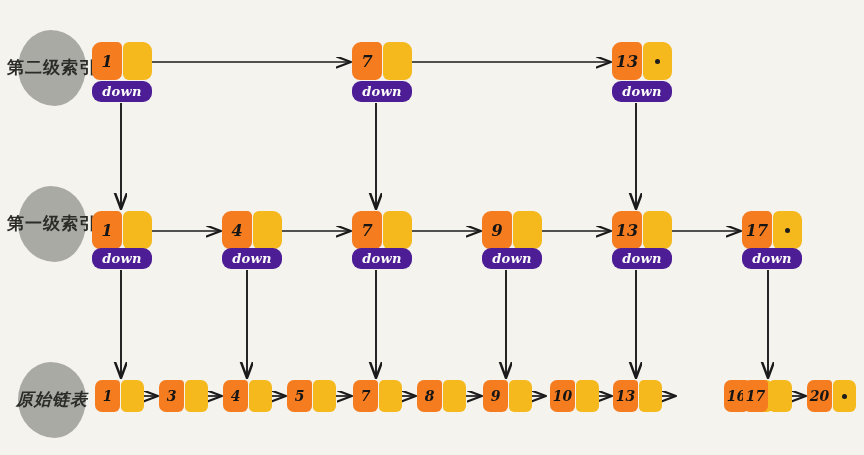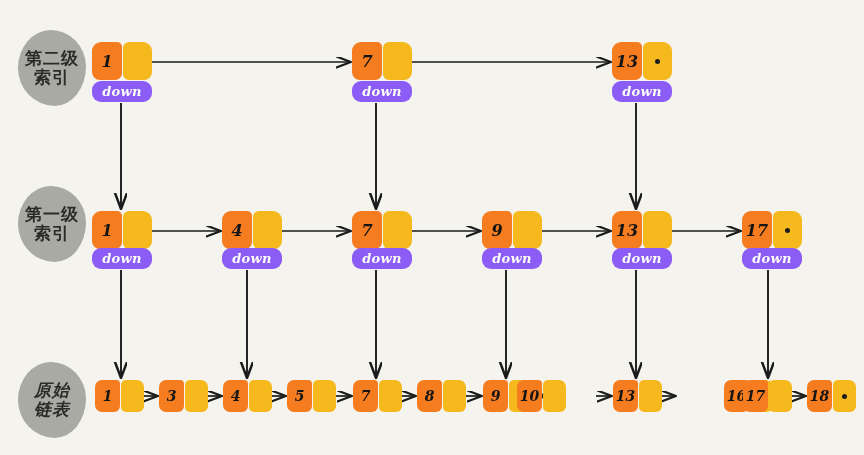--- a/index.html
+++ b/index.html
@@ -21,21 +21,21 @@
     height: 455px;
   }
 
   
   .level-label {
     position: absolute;
     background: #aaaaa5;
     color: #2b2b28;
     border-radius: 48% 52% 46% 54% / 50% 48% 52% 50%;
     display: flex;
-    flex-direction: column;
+    flex-direction: row;
     align-items: center;
     justify-content: center;
     font-family: "DejaVu Sans", sans-serif;
     font-weight: bold;
     font-size: 17px;
     line-height: 1.12;
     letter-spacing: 1px;
     text-align: center;
     width: 68px;
     height: 76px;
@@ -94,21 +94,21 @@
     border-radius: 7px 4px 6px 7px;
   }
   .node.small .ptr {
     width: 23px;
     border-radius: 5px 7px 6px 5px;
   }
 
   
   .down-badge {
     position: absolute;
-    background: #8b5cf6;
+    background: #4c1d95;
     color: #fdfdfb;
     border-radius: 9px;
     font-family: "DejaVu Serif", serif;
     font-style: italic;
     font-weight: bold;
     font-size: 13px;
     width: 60px;
     height: 21px;
     display: flex;
     align-items: center;
@@ -252,36 +252,36 @@
         <div class="ptr"></div>
       </div>
       <div class="node small" style="left: 417px; top: 380px;">
         <div class="val">8</div>
         <div class="ptr"></div>
       </div>
       <div class="node small" style="left: 483px; top: 380px;">
         <div class="val">9</div>
         <div class="ptr"></div>
       </div>
-      <div class="node small" style="left: 517px; top: 380px;">
+      <div class="node small" style="left: 550px; top: 380px;">
         <div class="val">10</div>
         <div class="ptr"></div>
       </div>
       <div class="node small" style="left: 613px; top: 380px;">
         <div class="val">13</div>
         <div class="ptr"></div>
       </div>
       <div class="node small" style="left: 677px; top: 380px; padding-left: 47px;">
         <div class="val">16</div>
         <div class="ptr"></div>
       </div>
       <div class="node small" style="left: 743px; top: 380px;">
         <div class="val">17</div>
         <div class="ptr"></div>
       </div>
       <div class="node small" style="left: 807px; top: 380px;">
-        <div class="val">18</div>
+        <div class="val">20</div>
         <div class="ptr">
           <span class="nullpt"></span>
         </div>
       </div>
     </div>
 </div>
 
 </body></html>

